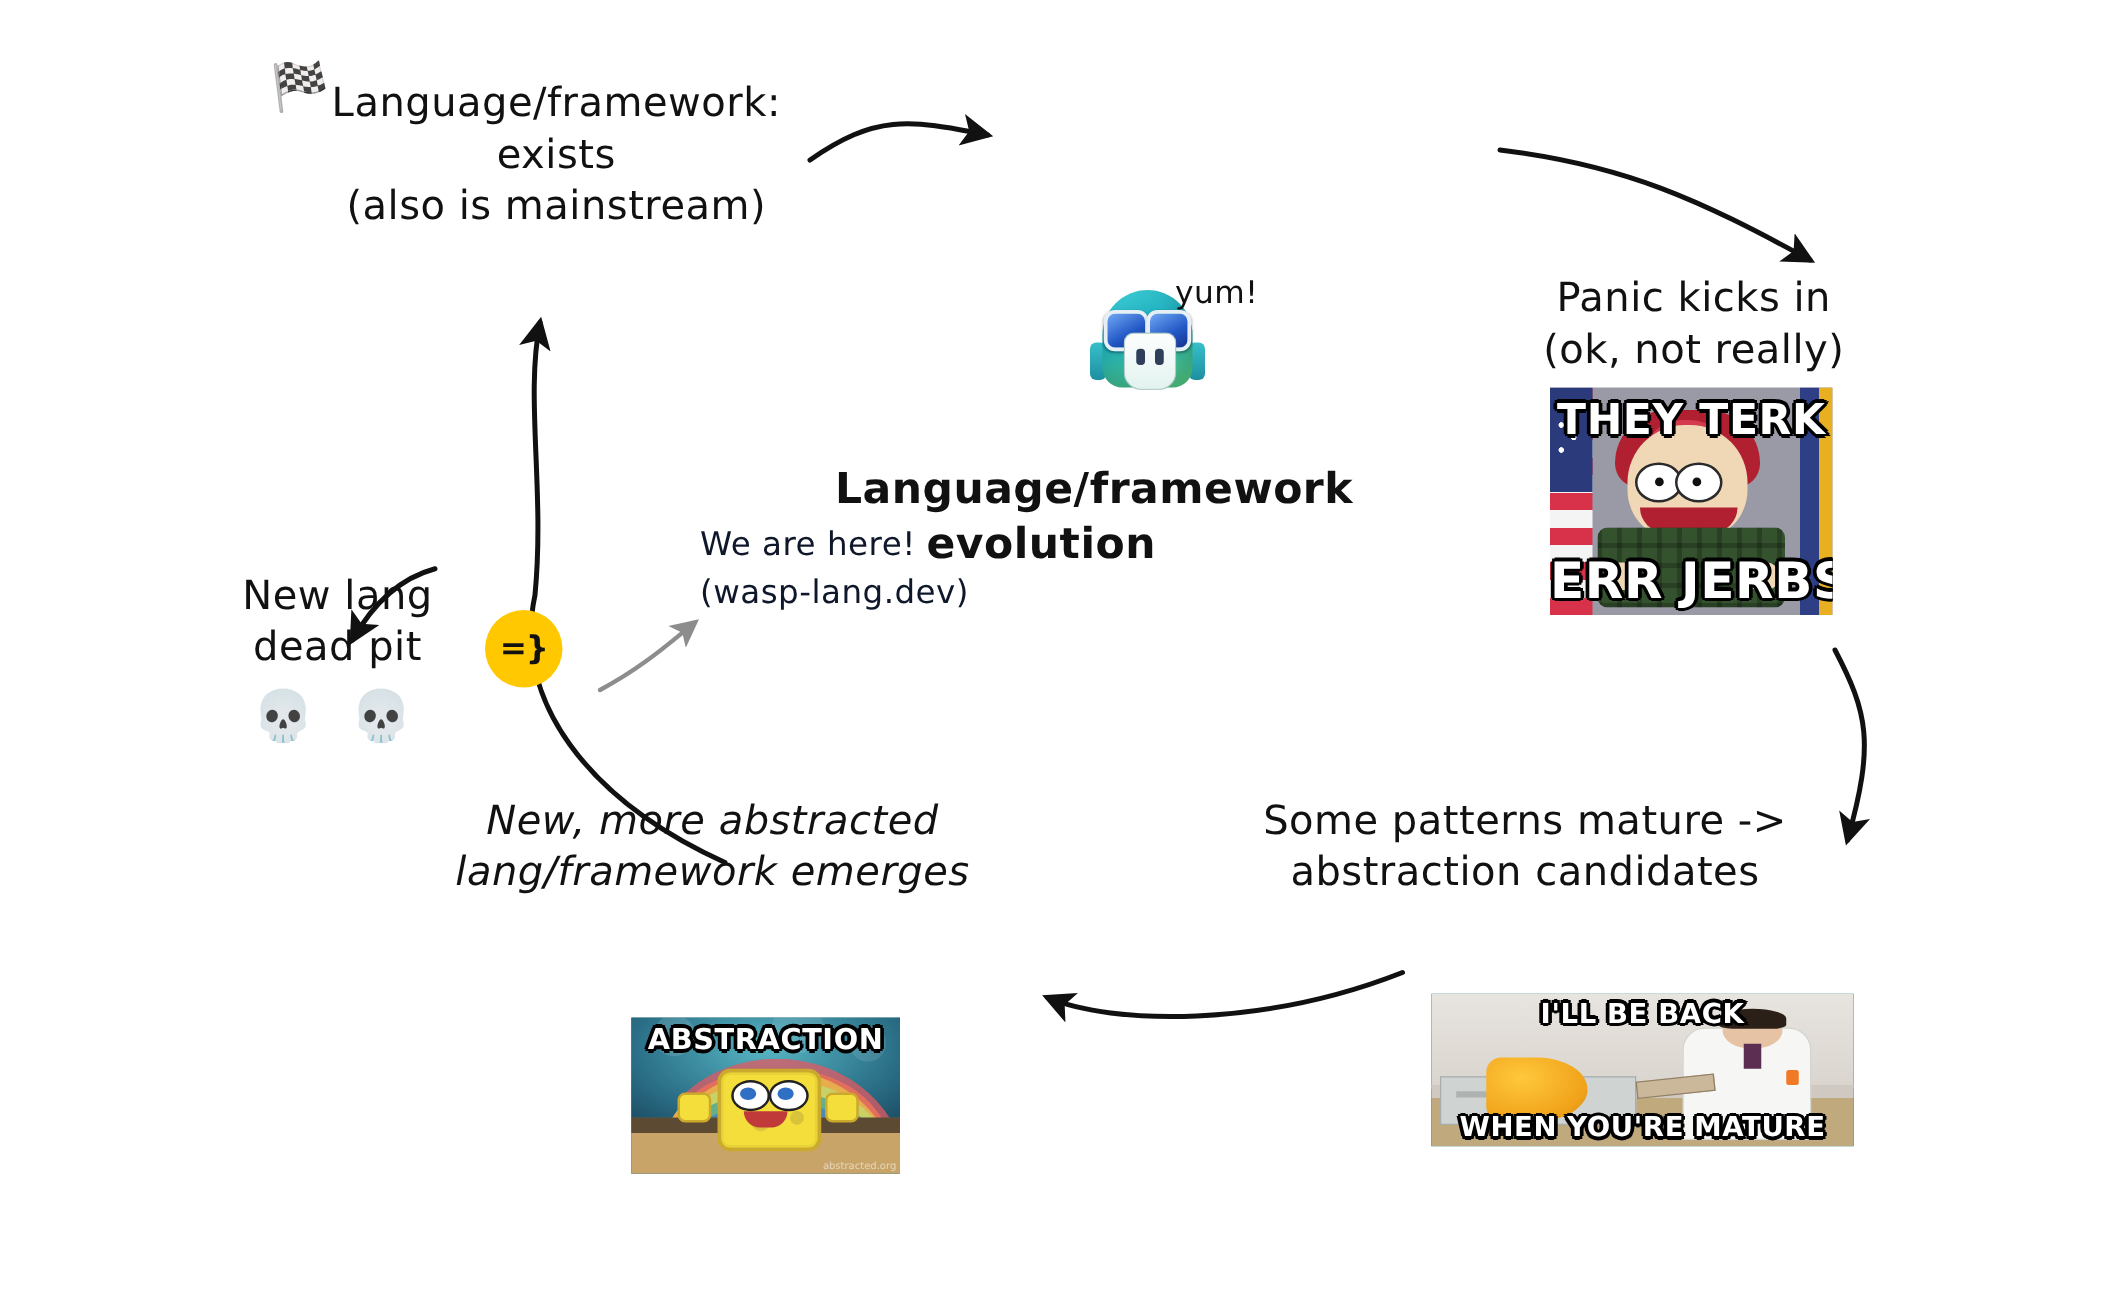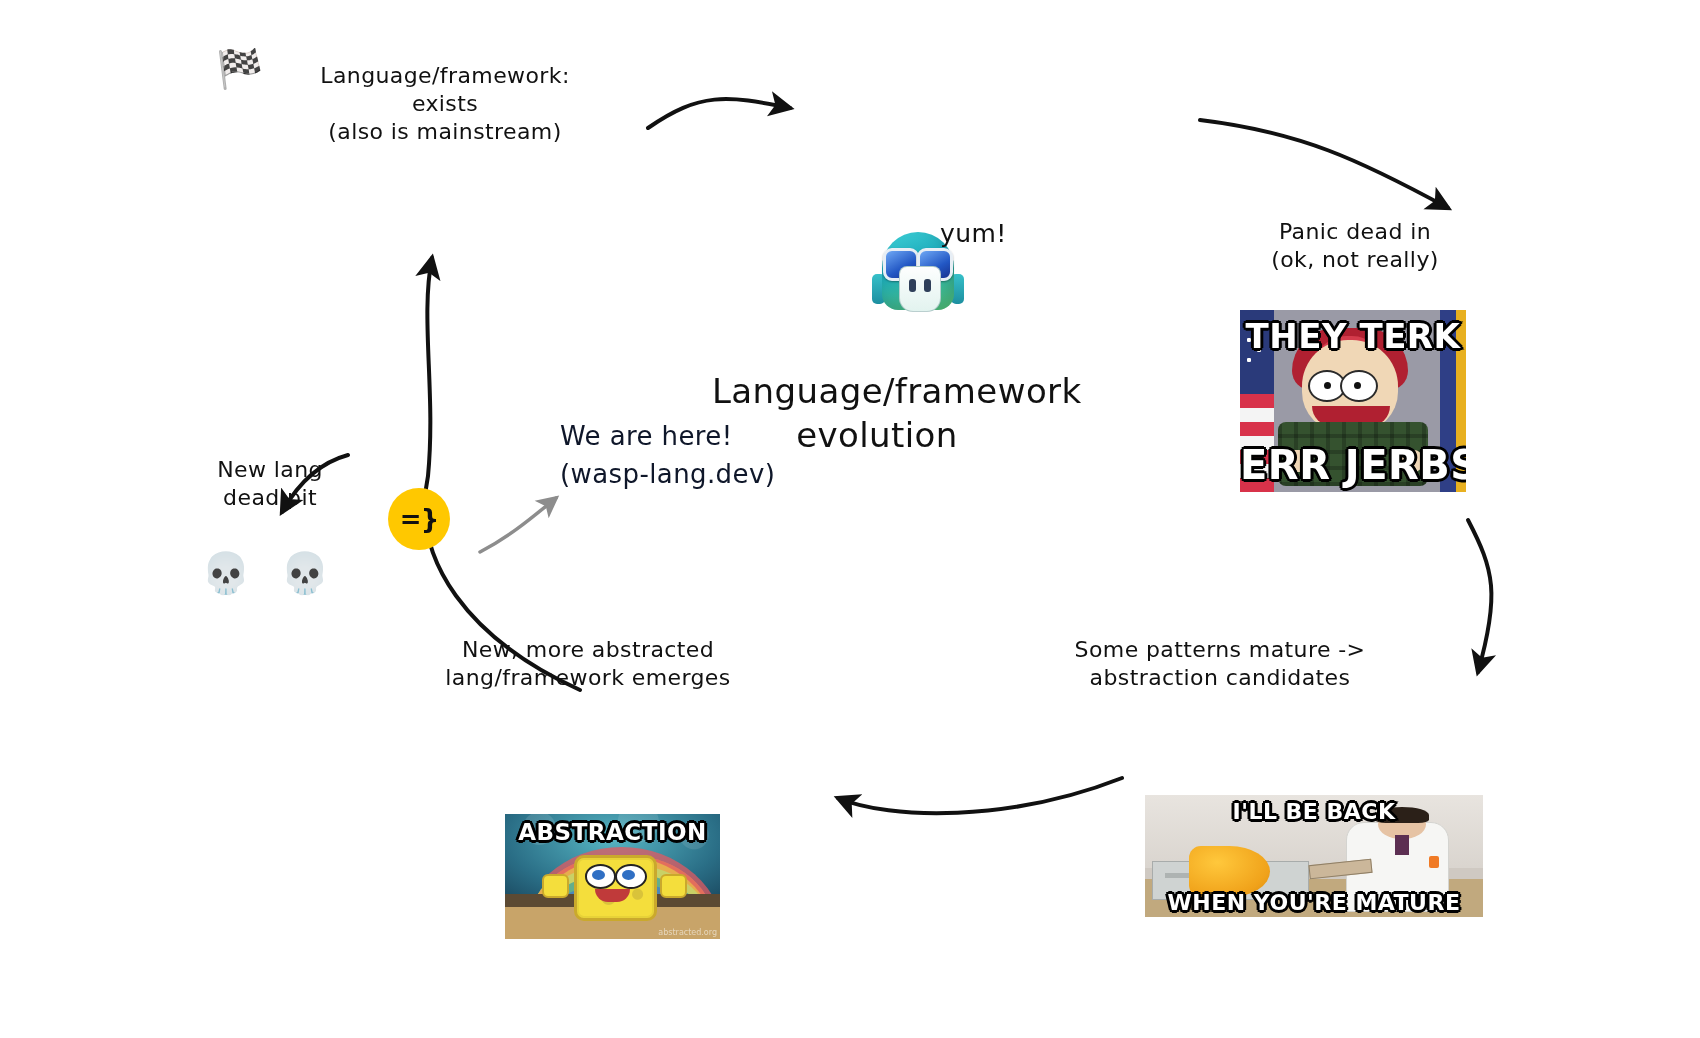--- a/index.html
+++ b/index.html
@@ -22,21 +22,21 @@
     font-family: "DejaVu Sans", sans-serif;
     color: #111111;
     font-weight: 400;
     letter-spacing: 0.4px;
     line-height: 1.28;
     text-align: center;
     position: absolute;
     white-space: pre-line;
     user-select: none;
   }
-  .node-text { font-size: 22px; }
+  .node-text { font-size: 32px; }
   .center-title { font-size: 34px; }
   .muted {
     color: #0f172a;
     font-size: 26px;
     text-align: left;
     line-height: 1.3;
   }
   .small-note { font-size: 25px; }
 
   
@@ -378,24 +378,24 @@
     <div class="head"></div>
     <div class="goggle left"></div>
     <div class="goggle right"></div>
     <div class="face">
       <div class="eye l"></div>
       <div class="eye r"></div>
     </div>
   </div>
   <div class="hand small-note" style="left:940px; top:218px; width:90px; text-align:left;">yum!</div>
 
-  <div class="hand center-title" style="left:712px; top:370px; width:330px;">Language/framework
+  <div class="hand center-title" style="left:668px; top:370px; width:330px;font-weight:bold;">Language/framework
 evolution</div>
 
-  <div class="hand node-text" style="left:1210px; top:218px; width:290px;">Panic dead in
+  <div class="hand node-text" style="left:1210px; top:218px; width:290px;">Panic kicks in
 (ok, not really)</div>
 
   <div class="meme" id="meme-jobs" style="left:1240px; top:310px; width:226px; height:182px;">
     <div class="flag"></div>
     <div class="curtain"></div>
     <div class="hair"></div>
     <div class="head"></div>
     <div class="eyeb l"></div>
       <div class="eyeb r"></div>
     <div class="pupil l"></div>
@@ -419,21 +419,21 @@
     <div class="doc-body"></div>
     <div class="doc-head"></div>
     <div class="doc-hair"></div>
     <div class="tie"></div>
     <div class="badge-pen"></div>
     <div class="clipboard"></div>
     <div class="meme-cap" style="top:4px; font-size:22px;">I'LL BE BACK</div>
     <div class="meme-cap" style="bottom:2px; font-size:22px;">WHEN YOU'RE MATURE</div>
   </div>
 
-  <div class="hand node-text" style="left:378px; top:636px; width:420px;">New, more abstracted
+  <div class="hand node-text" style="left:360px; top:636px; width:420px;font-style:italic;">New, more abstracted
 lang/framework emerges</div>
 
   <div class="meme" id="meme-sponge" style="left:505px; top:790px; width:215px; height:125px;margin-top:24px;">
     <div class="sky"></div>
     <div class="rainbow"></div>
     <div class="table"></div>
     <div class="armh l"></div>
     <div class="armh r"></div>
     <div class="bob"></div>
     <div class="eye l"></div>

